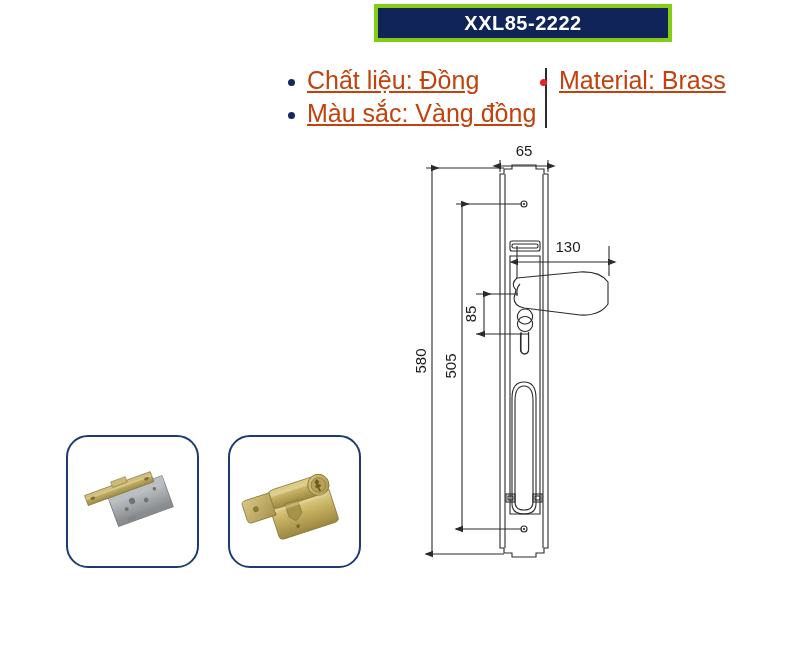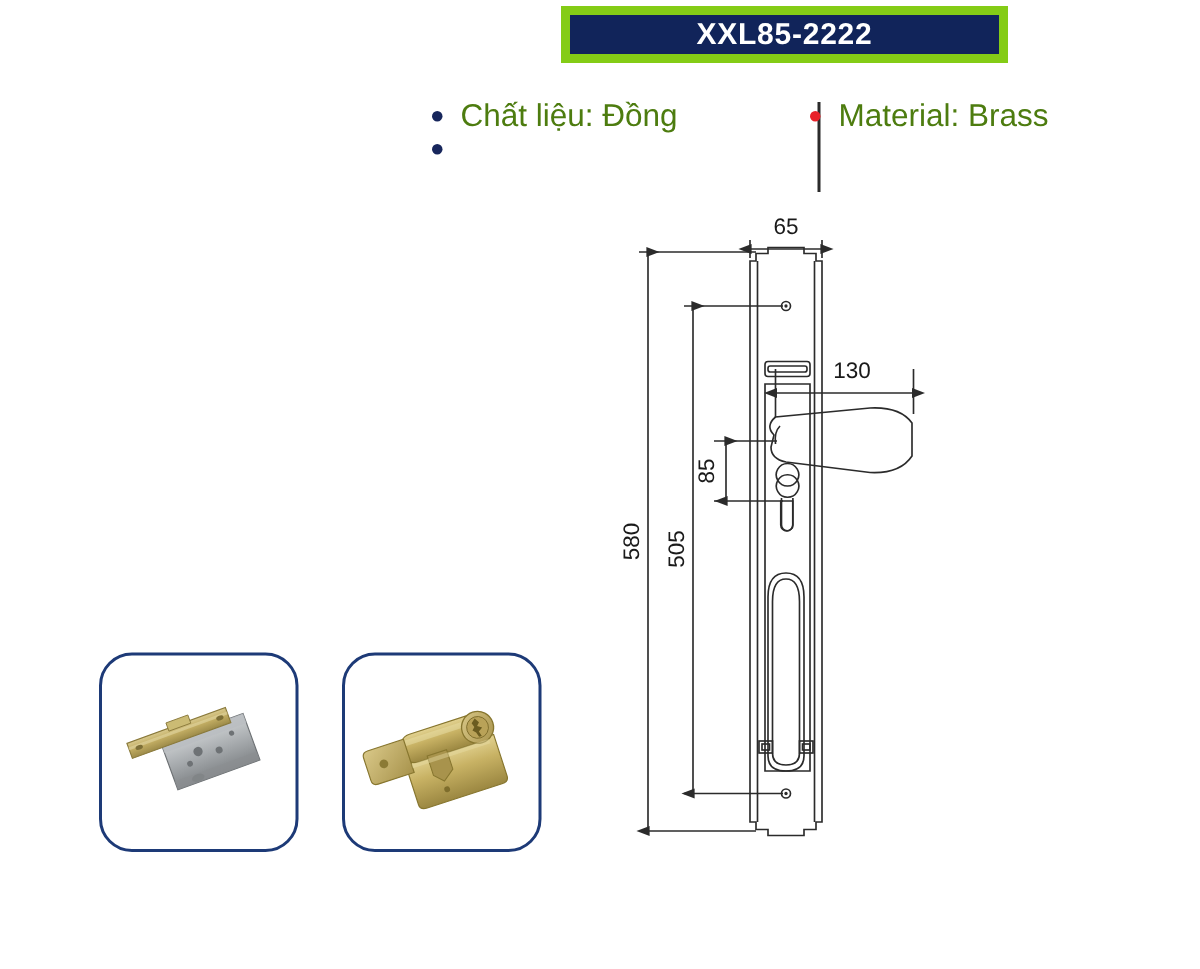--- a/index.html
+++ b/index.html
@@ -17,21 +17,21 @@
   }
 
   
   #title-banner {
     position: absolute;
     left: 374px;
     top: 4px;
     width: 298px;
     height: 38px;
     background: #11245a;
-    border: 6px solid #84cc16;
+    border: 4px solid #84cc16;
     box-sizing: border-box;
     display: flex;
     align-items: center;
     justify-content: center;
   }
   #title-banner .title-text {
     color: #ffffff;
     font-size: 20px;
     font-weight: bold;
     letter-spacing: 0.5px;
@@ -55,23 +55,24 @@
     height: 7px;
     border-radius: 50%;
     flex: 0 0 auto;
     margin-right: 12px;
     position: relative;
     top: -3px;
   }
   #spec-vi .bullet { background: #17265c; }
   #spec-en .bullet { background: #e8222a; }
   .spec-text {
-    font-size: 21px;
-    color: #4d7c0f;
+    font-size: 25px;
+    color: #c2410c;
     white-space: nowrap;
+    text-decoration: underline;
   }
 
   #spec-divider {
     position: absolute;
     left: 545px;
     top: 68px;
     width: 2px;
     height: 60px;
     background: #2b2b2b;
   }
@@ -113,20 +114,21 @@
   <span class="title-text">XXL85-2222</span>
 </div>
 
 <div class="spec-block" id="spec-vi">
   <div class="spec-row">
     <span class="bullet"></span>
     <span class="spec-text">Chất liệu: Đồng</span>
   </div>
   <div class="spec-row">
     <span class="bullet"></span>
+    <span class="spec-text">Màu sắc: Vàng đồng</span>
   </div>
 </div>
 
 <div id="spec-divider"></div>
 
 <div class="spec-block" id="spec-en">
   <div class="spec-row">
     <span class="bullet"></span>
     <span class="spec-text">Material: Brass</span>
   </div>

